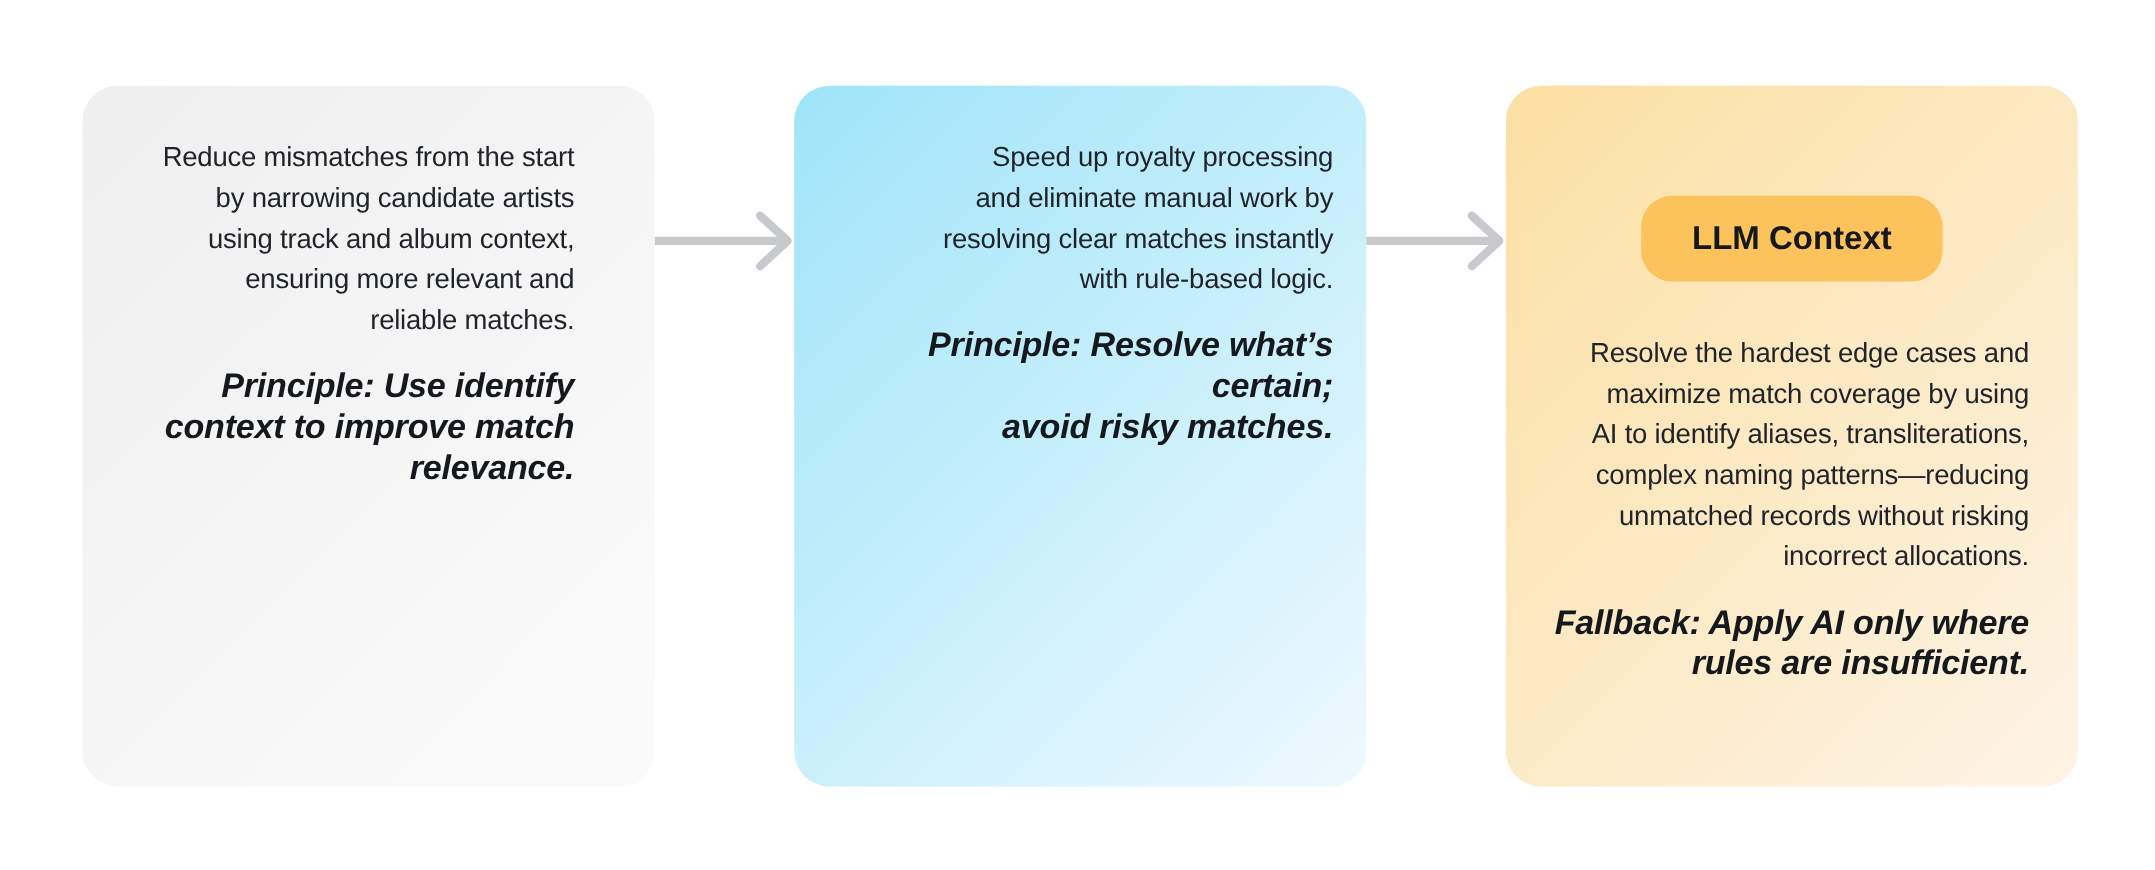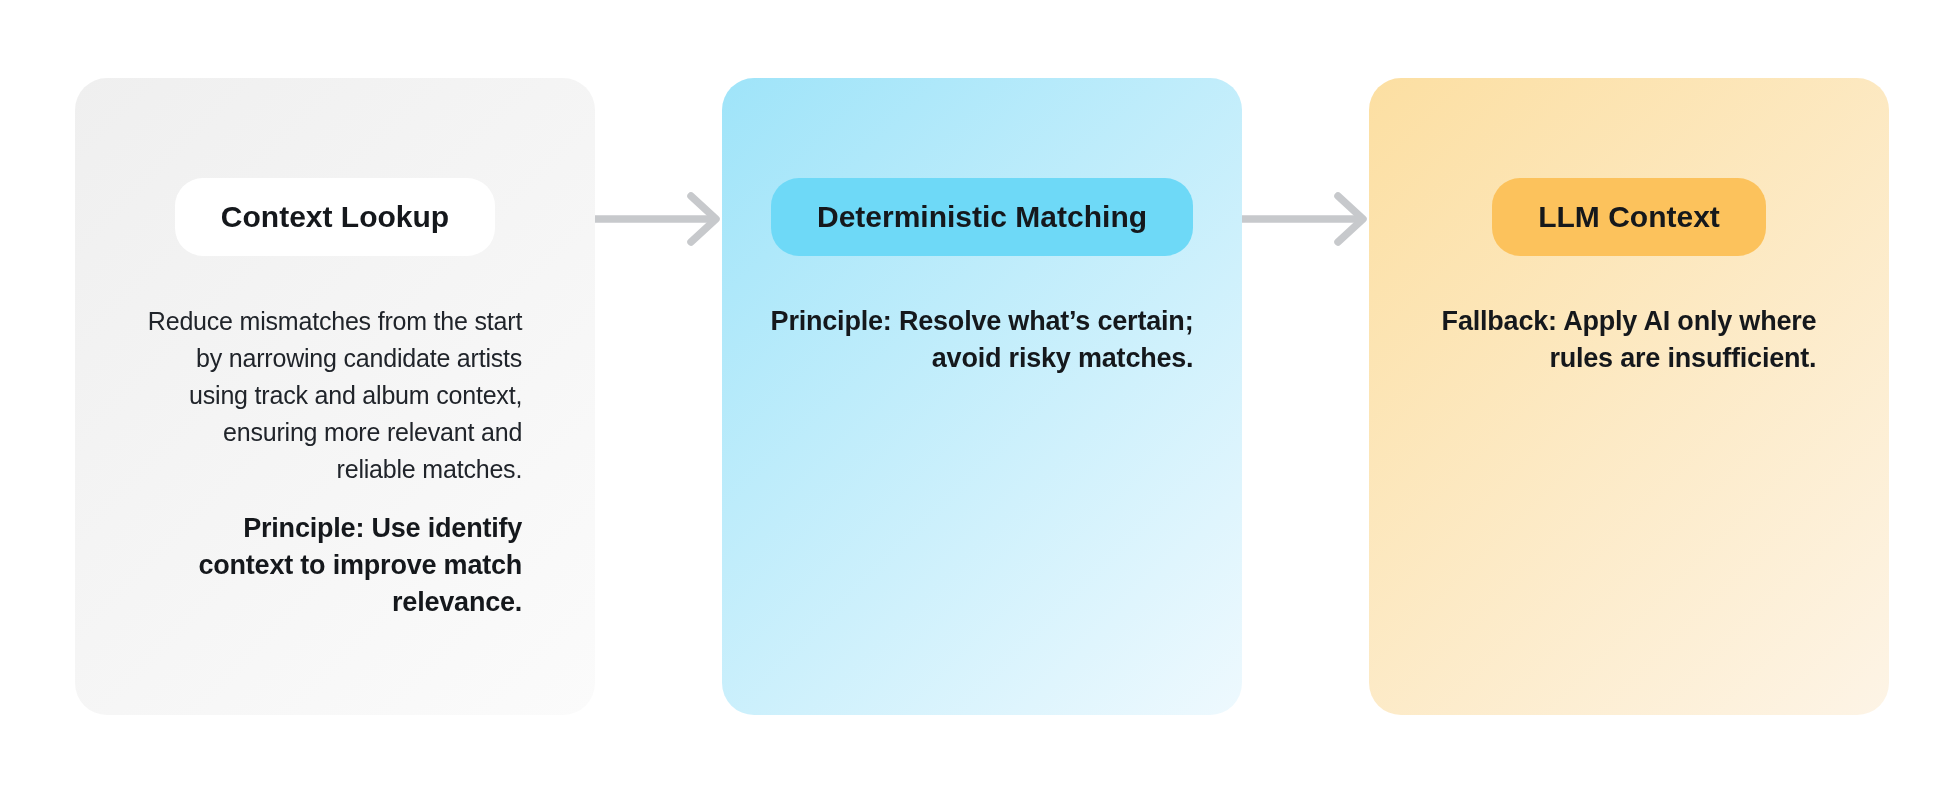--- a/index.html
+++ b/index.html
@@ -51,82 +51,91 @@
   .step-body {
     margin: 0;
     font-size: 25px;
     line-height: 37px;
     letter-spacing: -0.2px;
     color: #20242a;
     white-space: pre-line;
   }
   .step-principle {
     margin: 22px 0 0;
-    font-size: 27px;
+    font-size: 31px;
     line-height: 37px;
     letter-spacing: -0.2px;
     font-weight: 700;
     color: #15181c;
     white-space: pre-line;
+    font-style: italic;
   }
   .arrow-cell {
     width: 127px;
     flex: 0 0 auto;
     display: flex;
     justify-content: center;
   }
   .arrow-svg {
     margin-top: 109px;
     display: block;
   }
 </style>
 </head>
 <body>
 
 <div class="canvas">
   <div class="row">
 
     <section class="card" style="--bg-from: #efefef; --bg-to: #fbfbfb; --badge-bg: #ffffff;">
-      <div class="badge">Context Lookup</div>
       <div class="text-wrap">
         <p class="step-body">Reduce mismatches from the start
 by narrowing candidate artists
 using track and album context,
 ensuring more relevant and
 reliable matches.</p>
         <p class="step-principle">Principle: Use identify
 context to improve match
 relevance.</p>
       </div>
     </section>
 
     <div class="arrow-cell">
       <svg class="arrow-svg" width="127" height="64" viewBox="0 0 127 64">
         <line x1="0" y1="32" x2="117" y2="32" stroke-width="7.5" stroke="#c7c9cc"></line>
         <polyline points="96,9 121,32 96,55" fill="none" stroke-width="7.5" stroke-linecap="round" stroke-linejoin="round" stroke="#c7c9cc"></polyline>
       </svg>
     </div>
 
     <section class="card" style="--bg-from: #9fe4f9; --bg-to: #eef9fe; --badge-bg: #6ed9f7;">
-      <div class="badge">Deterministic Matching</div>
       <div class="text-wrap">
+        <p class="step-body">Speed up royalty processing
+and eliminate manual work by
+resolving clear matches instantly
+with rule-based logic.</p>
         <p class="step-principle">Principle: Resolve what’s certain;
 avoid risky matches.</p>
       </div>
     </section>
 
     <div class="arrow-cell">
       <svg class="arrow-svg" width="127" height="64" viewBox="0 0 127 64">
         <line x1="0" y1="32" x2="117" y2="32" stroke-width="7.5" stroke="#c7c9cc"></line>
         <polyline points="96,9 121,32 96,55" fill="none" stroke-width="7.5" stroke-linecap="round" stroke-linejoin="round" stroke="#c7c9cc"></polyline>
       </svg>
     </div>
 
     <section class="card" style="--bg-from: #fcdfa2; --bg-to: #fdf4e6; --badge-bg: #fcc25c;">
       <div class="badge">LLM Context</div>
       <div class="text-wrap">
+        <p class="step-body">Resolve the hardest edge cases and
+maximize match coverage by using
+AI to identify aliases, transliterations,
+complex naming patterns—reducing
+unmatched records without risking
+incorrect allocations.</p>
         <p class="step-principle">Fallback: Apply AI only where
 rules are insufficient.</p>
       </div>
     </section>
 
   </div>
 </div>
 
 </body></html>

